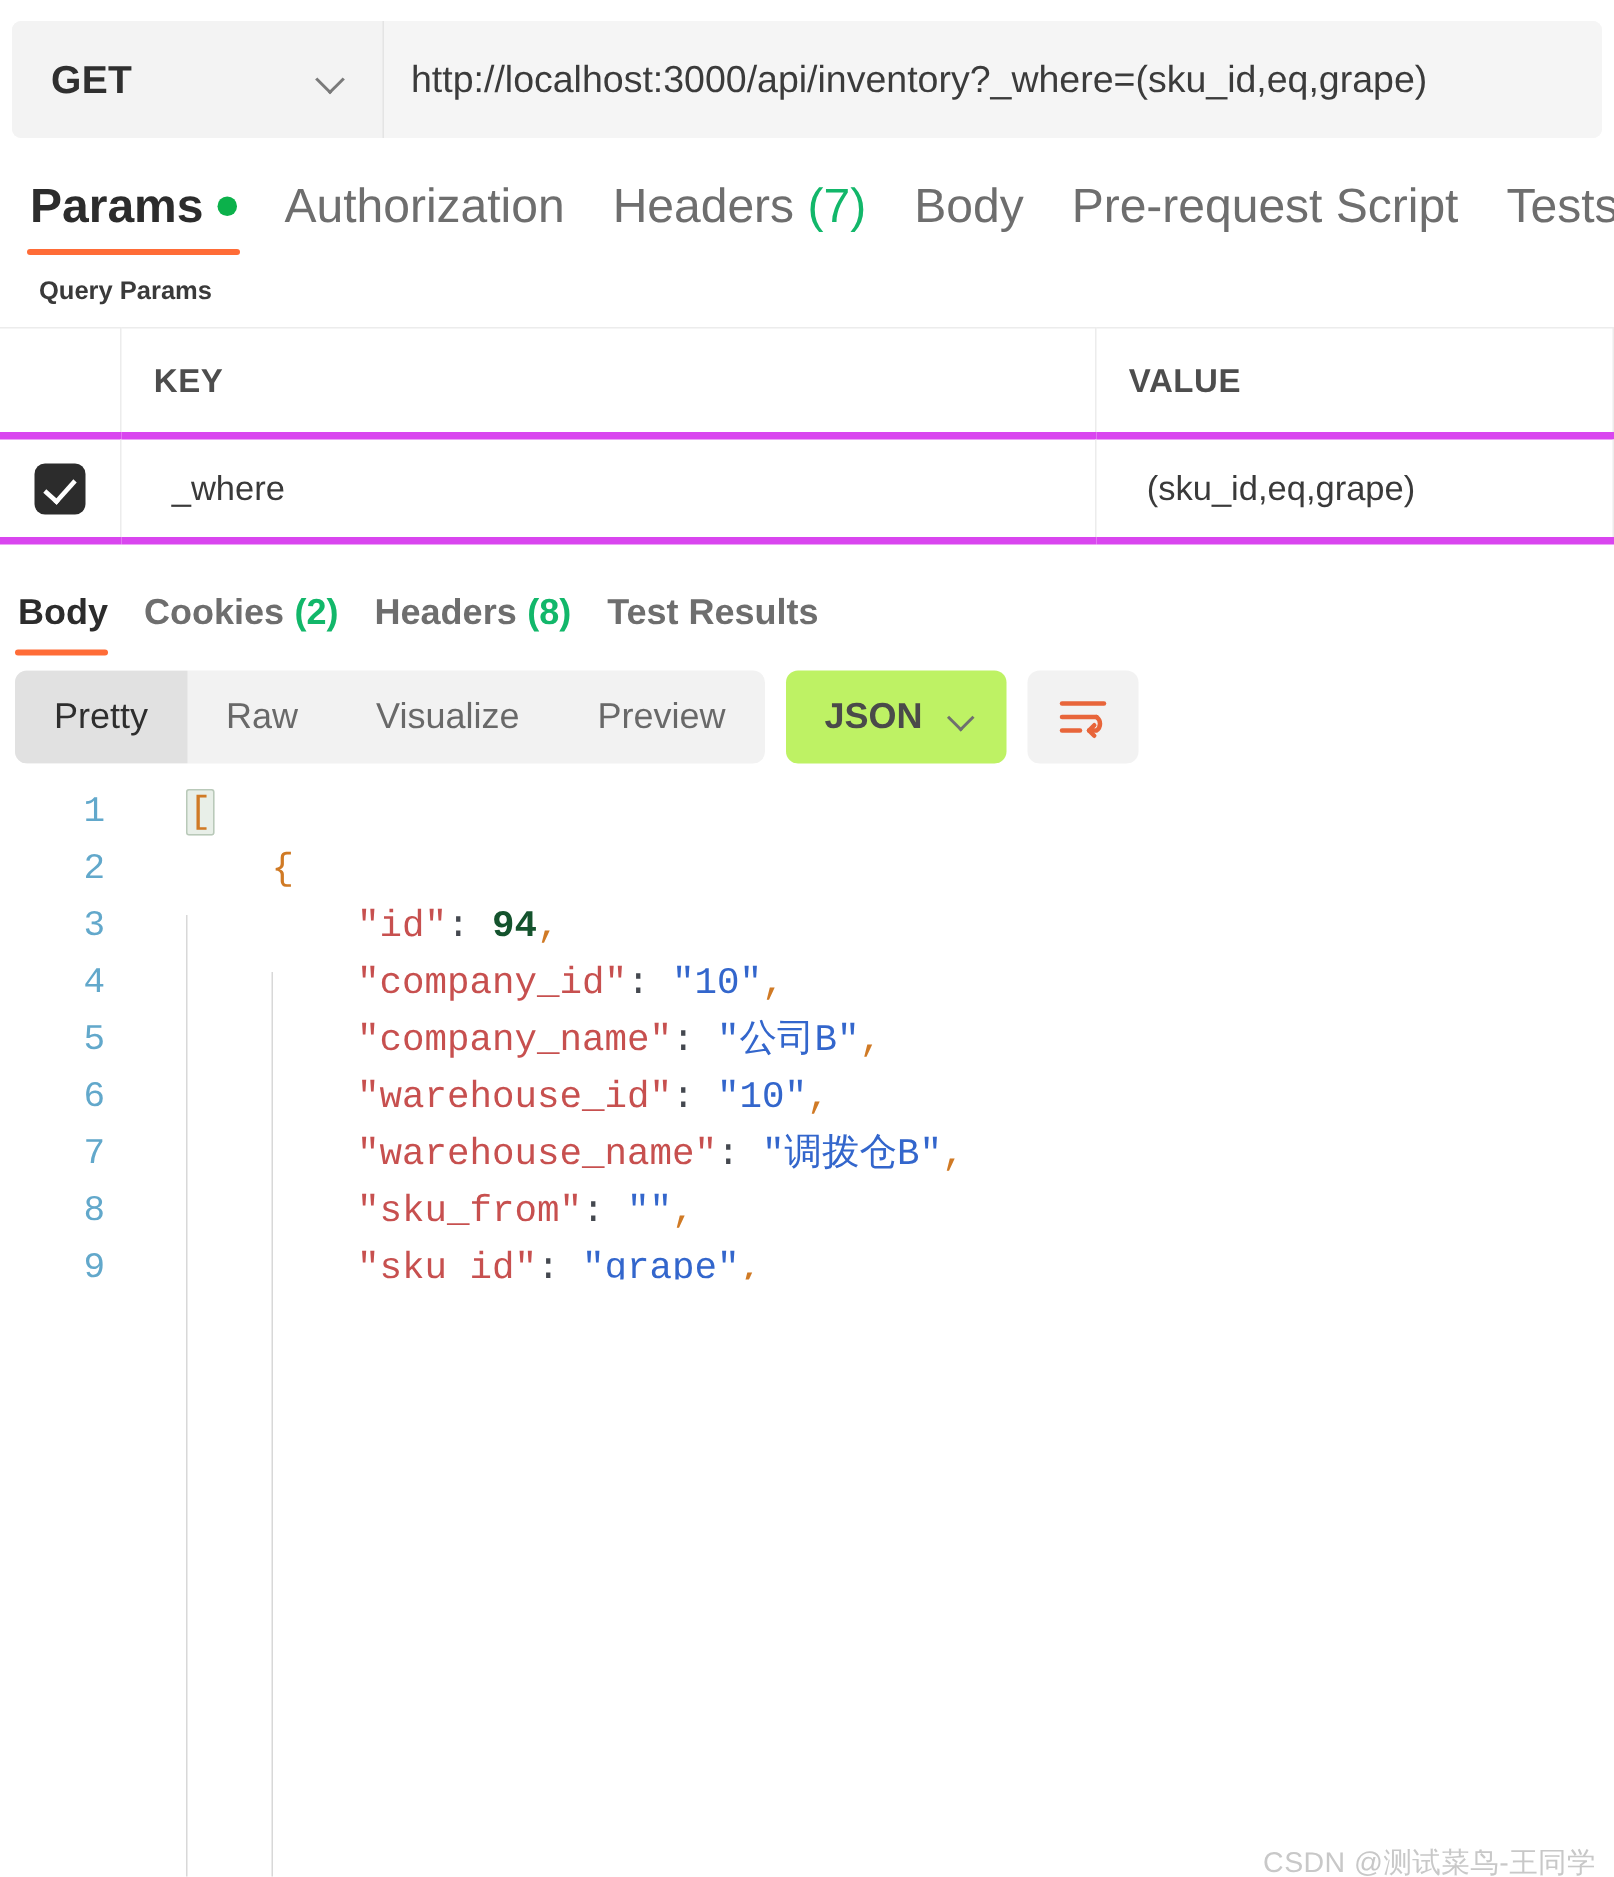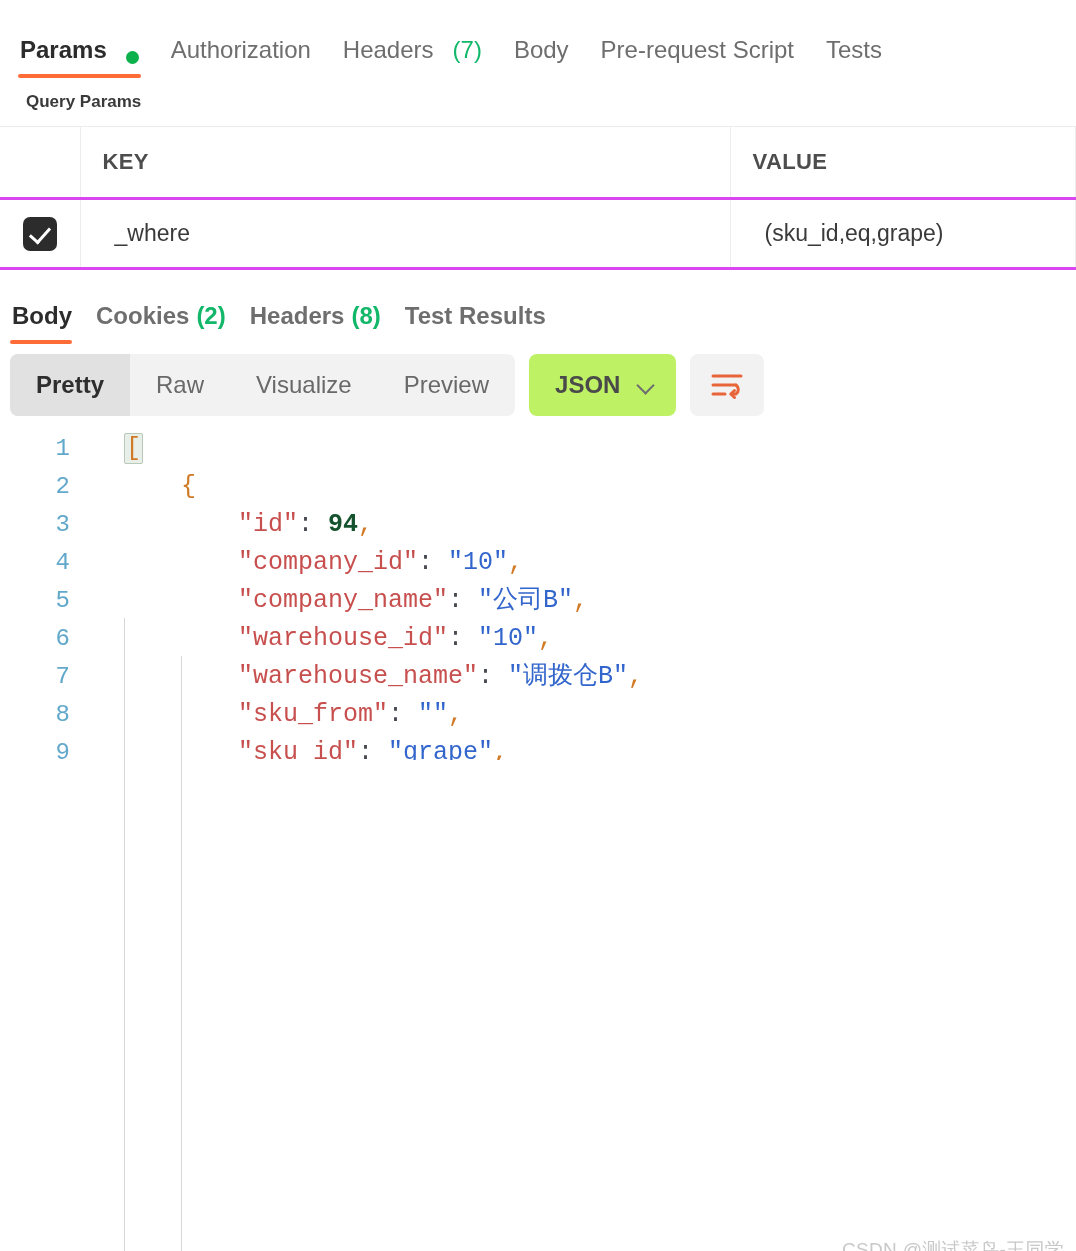--- a/index.html
+++ b/index.html
@@ -66,24 +66,24 @@
     display: flex;
     align-items: flex-end;
     gap: 0;
     margin: 22px 0 0 0;
     padding: 0 10px;
     height: 56px;
   }
   .req-tab {
     position: relative;
     display: flex;
-    align-items: flex-end;
-    gap: 19px;
+    align-items: center;
+    gap: 9px;
     padding: 0 22px 14px 10px;
-    font-size: 24px;
+    font-size: 32px;
     color: #6e6e6e;
     cursor: pointer;
     white-space: nowrap;
   }
   .req-tab.active { color: #2c2c2c; font-weight: 600; }
   .req-tab.active .tab-underline {
     position: absolute;
     left: 8px; right: 20px; bottom: 0;
     height: 4px;
     background: #ff6c37;
@@ -100,21 +100,21 @@
   
   .qp-title {
     padding: 14px 26px 14px 26px;
     font-size: 17px;
     font-weight: 700;
     color: #3a3a3a;
   }
   .params-table { width: 100%; border-collapse: collapse; }
   .params-table th, .params-table td {
     border-top: 1px solid #ececec;
-    border-bottom: 3px solid #d946ef;
+    border-bottom: 5px solid #d946ef;
     border-right: 1px solid #ececec;
     text-align: left;
     font-weight: 400;
   }
   .params-table .col-check { width: 80px; border-right: 1px solid #ececec; }
   .params-table .col-key { width: 650px; }
   .params-table th {
     height: 72px;
     padding: 0 0 0 22px;
     font-size: 22px;
@@ -192,21 +192,21 @@
   }
   .seg {
     display: flex;
     align-items: center;
     padding: 0 26px;
     font-size: 24px;
     color: #696969;
     cursor: pointer;
     white-space: nowrap;
   }
-  .seg.active { background: #e1e1e1; color: #2e2e2e; font-weight: 700; }
+  .seg.active { background: #e1e1e1; color: #2e2e2e; font-weight: 400; }
   .dd-box {
     display: flex;
     align-items: center;
     gap: 18px;
     height: 62px;
     padding: 0 22px 0 26px;
     background: #bef264;
     border-radius: 8px;
     cursor: pointer;
   }
@@ -292,20 +292,29 @@
     color: #c8c8c8;
     white-space: nowrap;
     letter-spacing: 0.3px;
   }
 </style>
 </head>
 <body>
 
 <div class="app">
 
+  <div class="url-bar">
+    <div class="method-select">
+      <span class="method-label">GET</span>
+      <span class="chev"></span>
+    </div>
+    <div class="url-field">
+      <span>http://localhost:3000/api/inventory?_where=(sku_id,eq,grape)</span>
+    </div>
+  </div>
 
   <div class="req-tabs">
     <div class="req-tab active">
       <span>Params</span>
       <span class="green-dot"></span>
       <span class="tab-underline"></span>
     </div>
     <div class="req-tab">
       <span>Authorization</span>
     </div>

